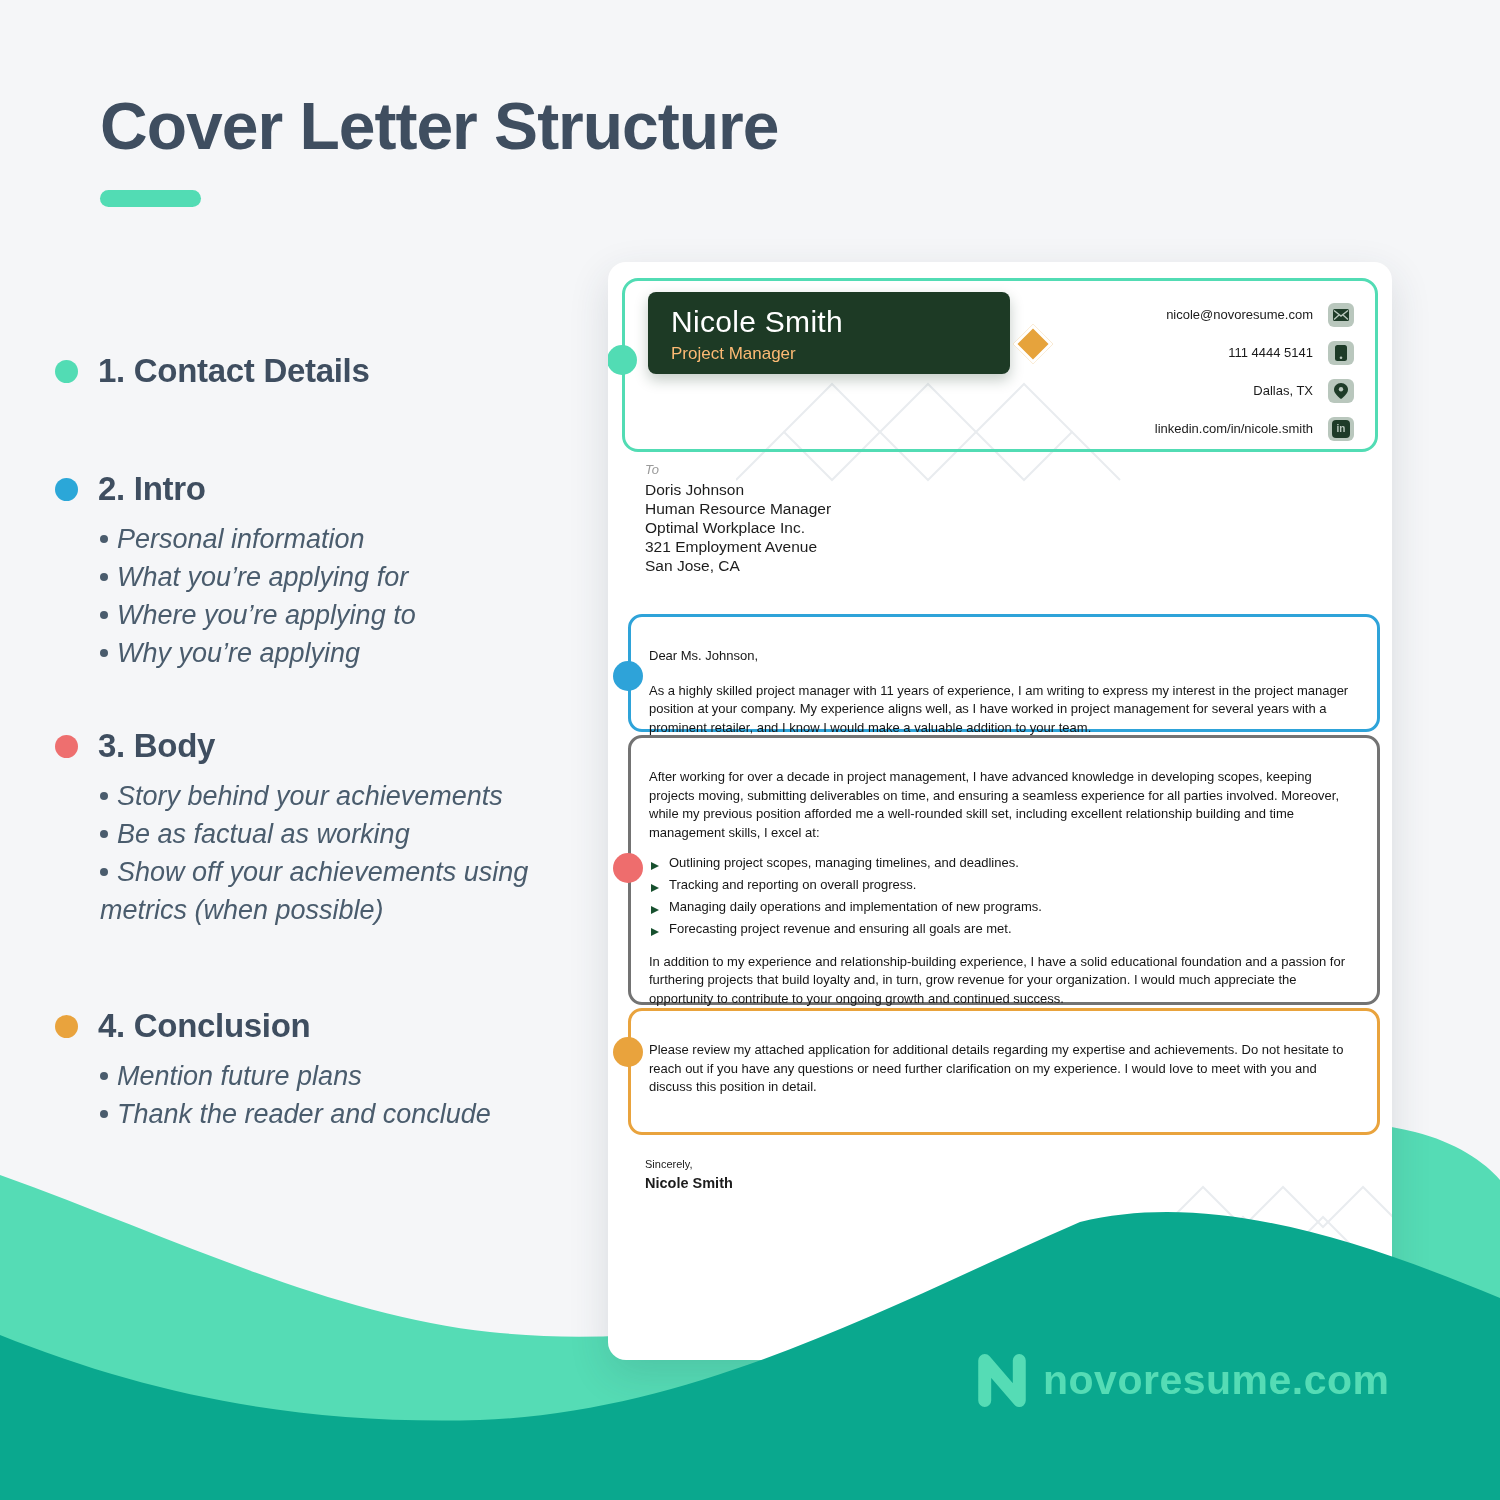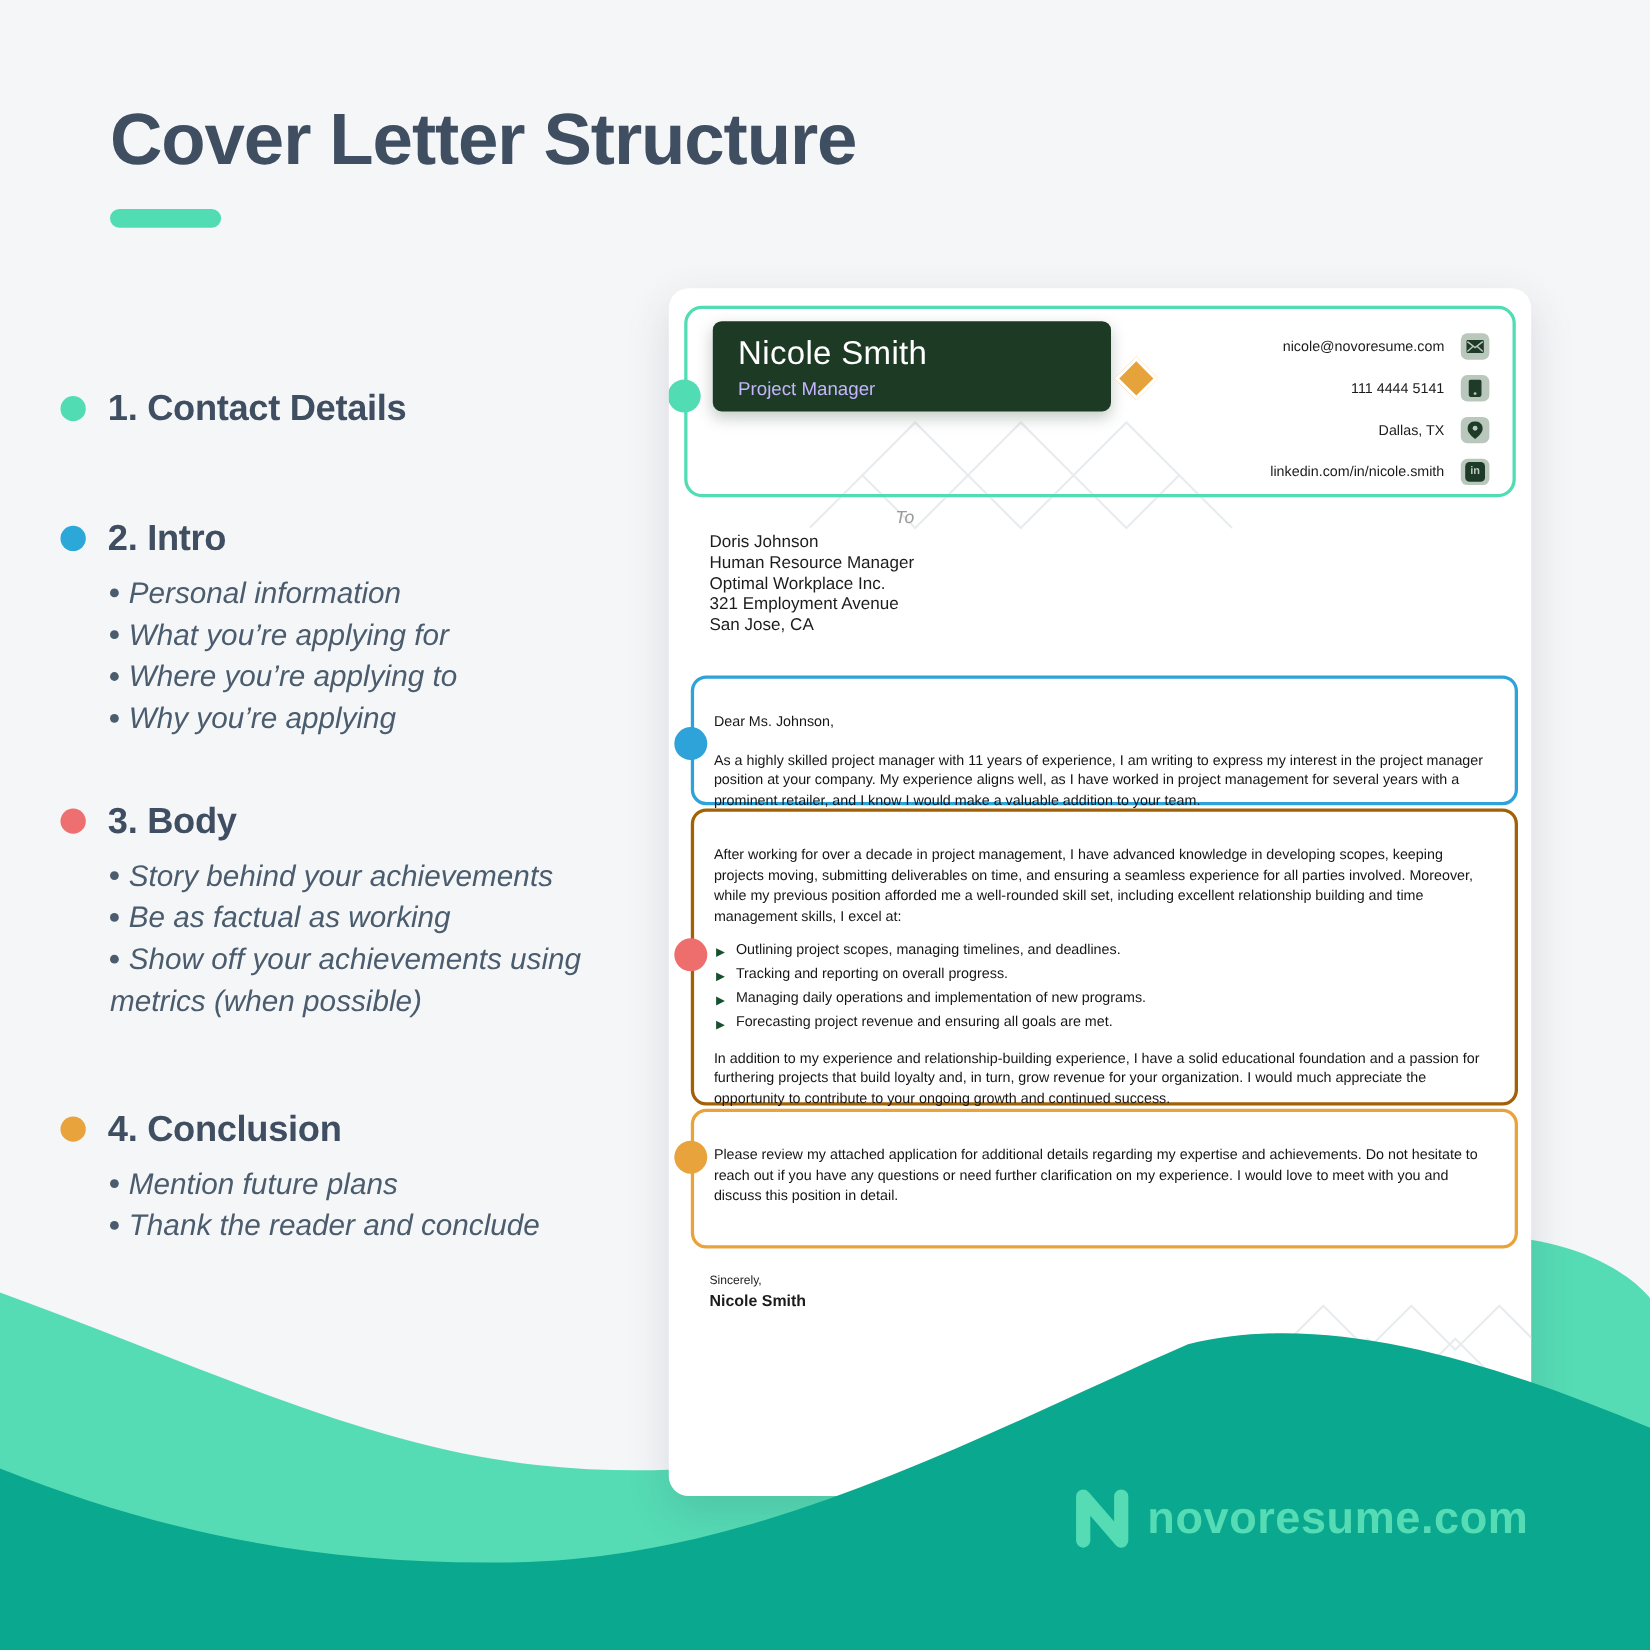--- a/index.html
+++ b/index.html
@@ -52,21 +52,21 @@
   .header-card{
     position:absolute;left:14px;top:16px;width:756px;height:174px;z-index:1;
     border:3px solid #52dcb4;border-radius:16px;background:transparent;box-sizing:border-box;
   }
   .name-box{
     position:absolute;left:23px;top:11px;width:362px;height:82px;
     background:#1d3a25;border-radius:8px;box-sizing:border-box;
     padding:13px 0 0 23px;box-shadow:0 6px 14px rgba(20,50,30,0.25);
   }
   .name-text{font-size:30px;color:#ffffff;font-weight:400;letter-spacing:0.3px;}
-  .role-text{font-size:17px;color:#c4b5fd;font-weight:400;margin-top:5px;}
+  .role-text{font-size:17px;color:#fdba74;font-weight:400;margin-top:5px;}
   .diamond-accent{
     position:absolute;left:371px;top:38px;width:22px;height:22px;
     background:#e6a33c;border:3px solid #ffffff;transform:rotate(45deg);
   }
   .contact-list{position:absolute;right:21px;top:21px;}
   .contact-row{
     display:flex;align-items:center;justify-content:flex-end;
     height:25px;margin-bottom:13px;
   }
   .contact-text{font-size:13px;color:#1b1b1b;margin-right:15px;}
@@ -80,31 +80,31 @@
     color:#b9c7bd;font-size:10px;font-weight:700;line-height:1;
   }
   
   .marker{position:absolute;width:30px;height:30px;border-radius:50%;z-index:2;}
   .marker.teal{background:#52dcb4;left:-1px;top:83px;}
   .marker.blue{background:#2ea3d9;left:5px;top:399px;}
   .marker.red{background:#ee6d6d;left:5px;top:591px;}
   .marker.orange{background:#e9a33d;left:5px;top:775px;}
   
   .recipient{position:absolute;left:37px;top:200px;z-index:1;}
-  .to-label{font-size:16px;font-style:italic;color:#9a9a9a;margin-bottom:3px;text-align:right;}
+  .to-label{font-size:13px;font-style:italic;color:#9a9a9a;margin-bottom:3px;}
   .to-line{font-size:15.5px;line-height:19px;color:#1c1c1c;}
   
   .lbox{
     position:absolute;left:20px;width:752px;box-sizing:border-box;z-index:1;
     border-radius:14px;background:#fff;padding:30px 18px;
     font-size:13px;line-height:18.5px;color:#161616;
   }
   .lbox p{margin:0;}
   .box-intro{top:352px;height:118px;border:3px solid #2ea3d9;}
-  .box-body{top:473px;height:270px;border:3px solid #a16207;}
+  .box-body{top:473px;height:270px;border:3px solid #737373;}
   .box-conclusion{top:746px;height:127px;border:3px solid #e9a33d;}
   .salutation{margin-bottom:16px !important;}
   .body-p1{margin-bottom:12px !important;}
   .bullet-list{margin:0 0 14px 0;padding:0;list-style:none;}
   .bullet-row{display:flex;align-items:center;margin-bottom:3.5px;line-height:18.5px;}
   .tri{
     width:0;height:0;flex:0 0 auto;margin:5px 10px 0 2px;
     border-left:8px solid #17502e;border-top:4.5px solid transparent;border-bottom:4.5px solid transparent;
   }
   .conc-p1{margin-bottom:16px !important;}

